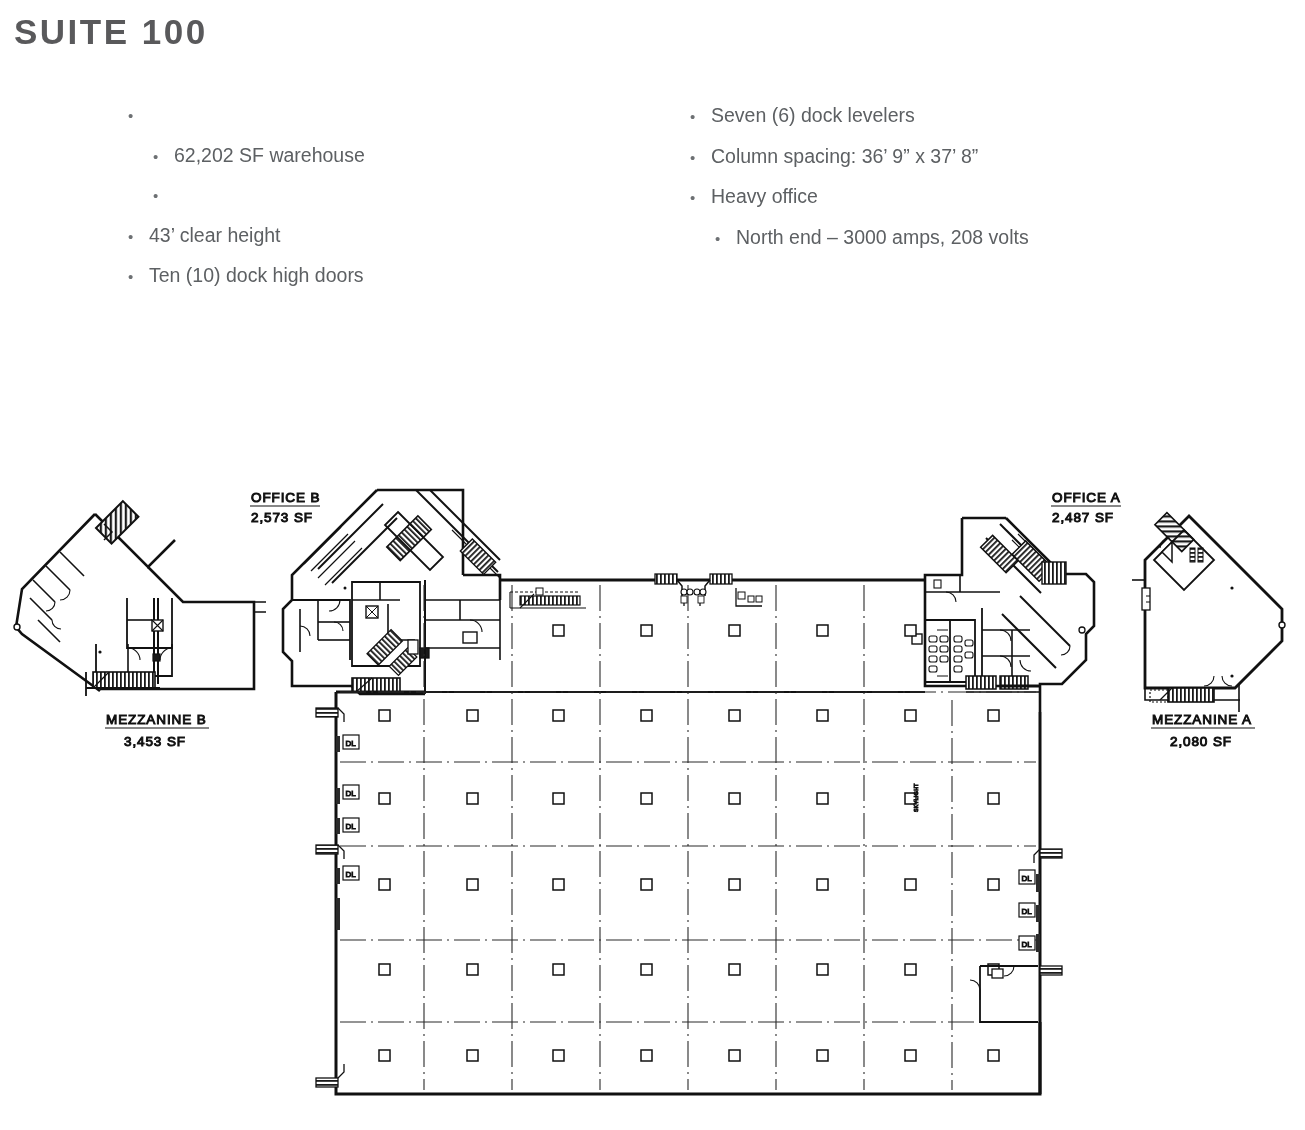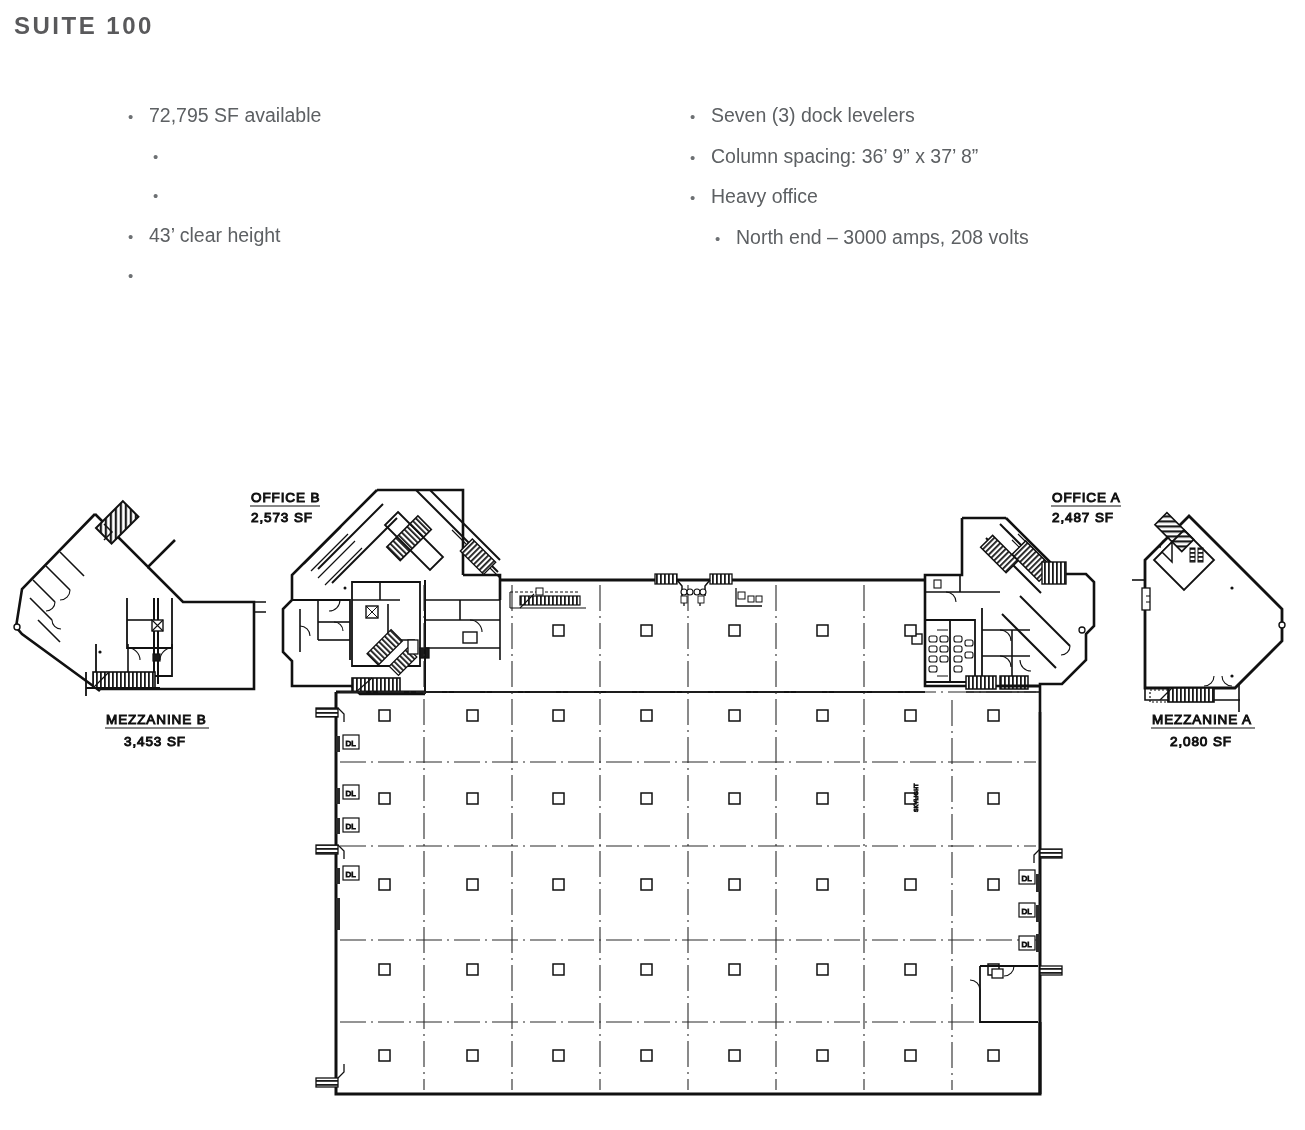--- a/index.html
+++ b/index.html
@@ -13,21 +13,21 @@
     position: relative;
     font-family: "Liberation Sans", sans-serif;
     overflow: hidden;
   }
 
   
   #page-title {
     position: absolute;
     left: 14px;
     top: 14px;
-    font-size: 24px;
+    font-size: 35px;
     font-weight: bold;
     letter-spacing: 2.5px;
     color: #59595b;
     line-height: 1;
   }
 
   
   .bullet-col {
     position: absolute;
     top: 96px;
@@ -88,41 +88,42 @@
   }
 </style>
 </head>
 <body>
 
 <div id="page-title">SUITE 100</div>
 
 <div id="bullets-left" class="bullet-col">
   <div class="bullet-row">
     <span class="dot">•</span>
-    <span class="txt">72,795 SF available</span>
   </div>
   <div class="bullet-row lvl2">
     <span class="dot">•</span>
+    <span class="txt">62,202 SF warehouse</span>
   </div>
   <div class="bullet-row lvl2">
     <span class="dot">•</span>
   </div>
   <div class="bullet-row">
     <span class="dot">•</span>
     <span class="txt">43’ clear height</span>
   </div>
   <div class="bullet-row">
     <span class="dot">•</span>
+    <span class="txt">Ten (10) dock high doors</span>
   </div>
 </div>
 
 <div id="bullets-right" class="bullet-col">
   <div class="bullet-row">
     <span class="dot">•</span>
-    <span class="txt">Seven (3) dock levelers</span>
+    <span class="txt">Seven (6) dock levelers</span>
   </div>
   <div class="bullet-row">
     <span class="dot">•</span>
     <span class="txt">Column spacing:  36’ 9” x 37’ 8”</span>
   </div>
   <div class="bullet-row">
     <span class="dot">•</span>
     <span class="txt">Heavy office</span>
   </div>
   <div class="bullet-row lvl2">

